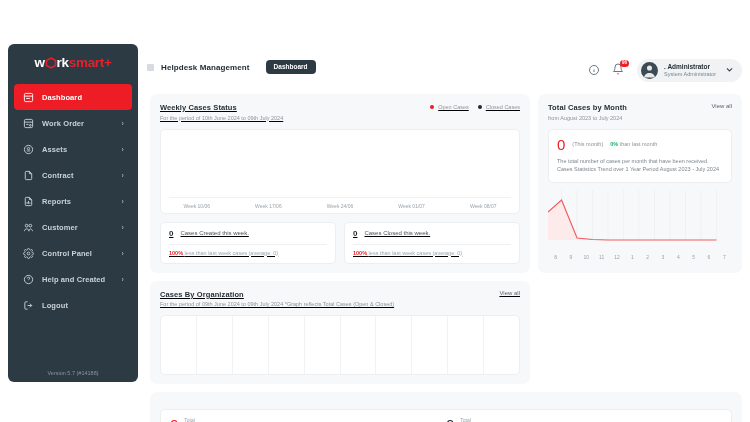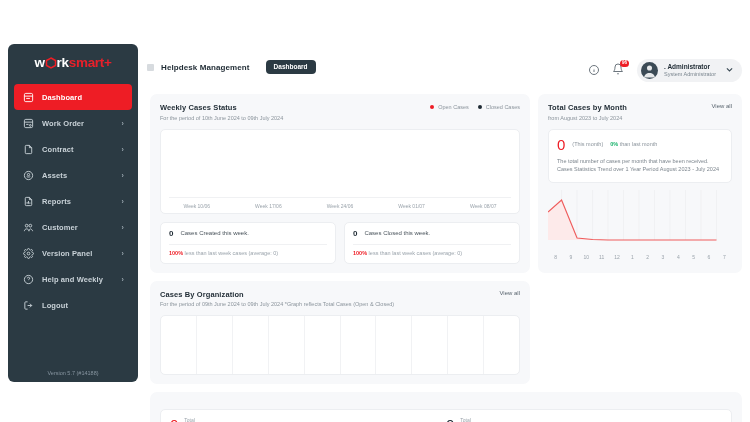--- a/index.html
+++ b/index.html
@@ -74,21 +74,21 @@
   }
   .avatar { width: 17px; height: 17px; border-radius: 50%; background: #3b4a55; margin-right: 6px; display: flex; align-items: flex-end; justify-content: center; overflow: hidden; }
   .u-name { font-size: 6.5px; font-weight: bold; color: #1e2a33; line-height: 1.25; }
   .u-role { font-size: 5.5px; color: #7b868f; line-height: 1.25; }
   .u-caret { margin-left: 9px; color: #3b4a55; font-size: 9px; line-height: 1; }
 
   
   .content { position: absolute; left: 150px; top: 94px; right: 8px; bottom: 0; }
   .row { display: flex; gap: 8px; }
   .panel { background: #f7f8fa; border-radius: 7px; padding: 9px 10px; }
-  .panel.left { width: 380px; }
+  .panel.left { width: 380px; text-decoration: underline; }
   .panel.right { flex: 1; }
 
   .p-head { display: flex; align-items: flex-start; justify-content: space-between; }
   .p-title { font-size: 7.5px; font-weight: bold; color: #1e2a33; letter-spacing: .1px; }
   .p-sub { font-size: 5.5px; color: #8b949c; margin-top: 2.5px; }
   .view-all { font-size: 6px; color: #5b6670; font-weight: 500; }
   .legend { display: flex; align-items: center; gap: 9px; padding-top: 1px; }
   .lg { display: flex; align-items: center; font-size: 5.5px; color: #8b949c; }
   .dot { width: 4px; height: 4px; border-radius: 50%; margin-right: 4px; }
   .dot.open { background: #ee1d25; }
@@ -190,37 +190,37 @@
               <circle cx="16" cy="16" r="2"></circle>
           </svg>
         </span>
         <span class="nav-label">Work Order</span>
         <span class="nav-caret">›</span>
       </div>
 
       <div class="nav-item">
         <span class="nav-ico">
           <svg width="11" height="11" viewBox="0 0 24 24" fill="none" stroke="#c9d2d8" stroke-width="2">
-            <path d="M14 3H7a2 2 0 0 0-2 2v14a2 2 0 0 0 2 2h10a2 2 0 0 0 2-2V8z"></path>
-              <polyline points="14,3 14,8 19,8"></polyline>
-          </svg>
-        </span>
-        <span class="nav-label">Contract</span>
-        <span class="nav-caret">›</span>
-      </div>
-
-      <div class="nav-item">
-        <span class="nav-ico">
-          <svg width="11" height="11" viewBox="0 0 24 24" fill="none" stroke="#c9d2d8" stroke-width="2">
             <circle cx="12" cy="12" r="9"></circle>
               <path d="M8 14c1.5 2 6.5 2 8 0"></path>
               <circle cx="12" cy="10" r="2.5"></circle>
           </svg>
         </span>
         <span class="nav-label">Assets</span>
+        <span class="nav-caret">›</span>
+      </div>
+
+      <div class="nav-item">
+        <span class="nav-ico">
+          <svg width="11" height="11" viewBox="0 0 24 24" fill="none" stroke="#c9d2d8" stroke-width="2">
+            <path d="M14 3H7a2 2 0 0 0-2 2v14a2 2 0 0 0 2 2h10a2 2 0 0 0 2-2V8z"></path>
+              <polyline points="14,3 14,8 19,8"></polyline>
+          </svg>
+        </span>
+        <span class="nav-label">Contract</span>
         <span class="nav-caret">›</span>
       </div>
 
       <div class="nav-item">
         <span class="nav-ico">
           <svg width="11" height="11" viewBox="0 0 24 24" fill="none" stroke="#c9d2d8" stroke-width="2">
             <path d="M14 3H7a2 2 0 0 0-2 2v14a2 2 0 0 0 2 2h10a2 2 0 0 0 2-2V8z"></path>
               <polyline points="14,3 14,8 19,8"></polyline>
               <line x1="9" y1="17" x2="9" y2="13"></line>
               <line x1="12" y1="17" x2="12" y2="11"></line>
@@ -244,33 +244,33 @@
         <span class="nav-caret">›</span>
       </div>
 
       <div class="nav-item">
         <span class="nav-ico">
           <svg width="11" height="11" viewBox="0 0 24 24" fill="none" stroke="#c9d2d8" stroke-width="2">
             <circle cx="12" cy="12" r="3"></circle>
             <path d="M19.4 15a1.6 1.6 0 0 0 .3 1.8l.1.1a2 2 0 1 1-2.8 2.8l-.1-.1a1.6 1.6 0 0 0-1.8-.3 1.6 1.6 0 0 0-1 1.5V21a2 2 0 1 1-4 0v-.1A1.6 1.6 0 0 0 9 19.4a1.6 1.6 0 0 0-1.8.3l-.1.1a2 2 0 1 1-2.8-2.8l.1-.1a1.6 1.6 0 0 0 .3-1.8 1.6 1.6 0 0 0-1.5-1H3a2 2 0 1 1 0-4h.1A1.6 1.6 0 0 0 4.6 9a1.6 1.6 0 0 0-.3-1.8l-.1-.1a2 2 0 1 1 2.8-2.8l.1.1a1.6 1.6 0 0 0 1.8.3H9a1.6 1.6 0 0 0 1-1.5V3a2 2 0 1 1 4 0v.1a1.6 1.6 0 0 0 1 1.5 1.6 1.6 0 0 0 1.8-.3l.1-.1a2 2 0 1 1 2.8 2.8l-.1.1a1.6 1.6 0 0 0-.3 1.8V9a1.6 1.6 0 0 0 1.5 1H21a2 2 0 1 1 0 4h-.1a1.6 1.6 0 0 0-1.5 1z"></path>
           </svg>
         </span>
-        <span class="nav-label">Version Panel</span>
+        <span class="nav-label">Control Panel</span>
         <span class="nav-caret">›</span>
       </div>
 
       <div class="nav-item">
         <span class="nav-ico">
           <svg width="11" height="11" viewBox="0 0 24 24" fill="none" stroke="#c9d2d8" stroke-width="2">
             <circle cx="12" cy="12" r="9"></circle>
               <path d="M9.5 9.5a2.5 2.5 0 1 1 3.2 2.4c-.6.2-.7.8-.7 1.3"></path>
               <line x1="12" y1="16.5" x2="12" y2="16.6"></line>
           </svg>
         </span>
-        <span class="nav-label">Help and Weekly</span>
+        <span class="nav-label">Help and Created</span>
         <span class="nav-caret">›</span>
       </div>
 
       <div class="nav-item">
         <span class="nav-ico">
           <svg width="11" height="11" viewBox="0 0 24 24" fill="none" stroke="#c9d2d8" stroke-width="2">
             <path d="M10 4H6a2 2 0 0 0-2 2v12a2 2 0 0 0 2 2h4"></path>
               <polyline points="15,8 19,12 15,16"></polyline>
               <line x1="19" y1="12" x2="10" y2="12"></line>
           </svg>

